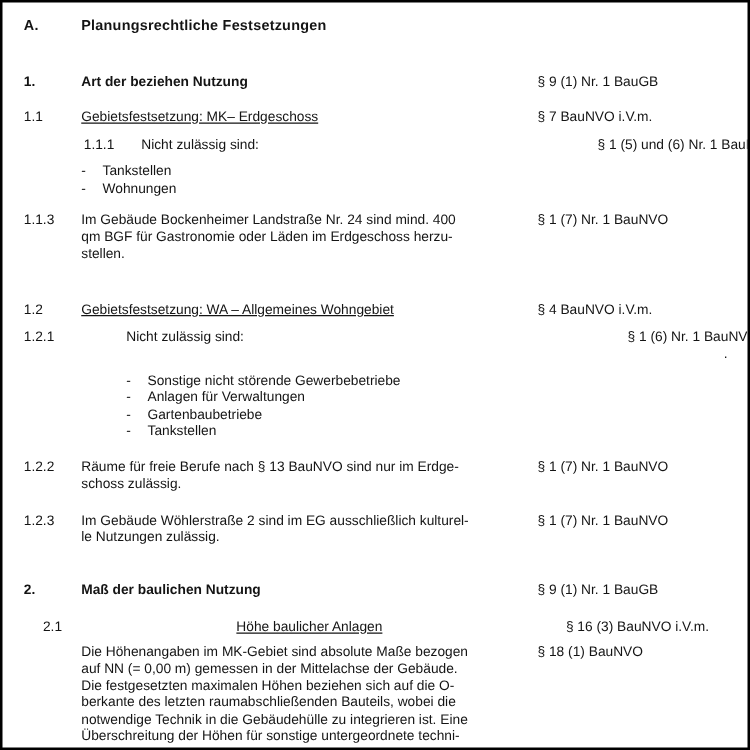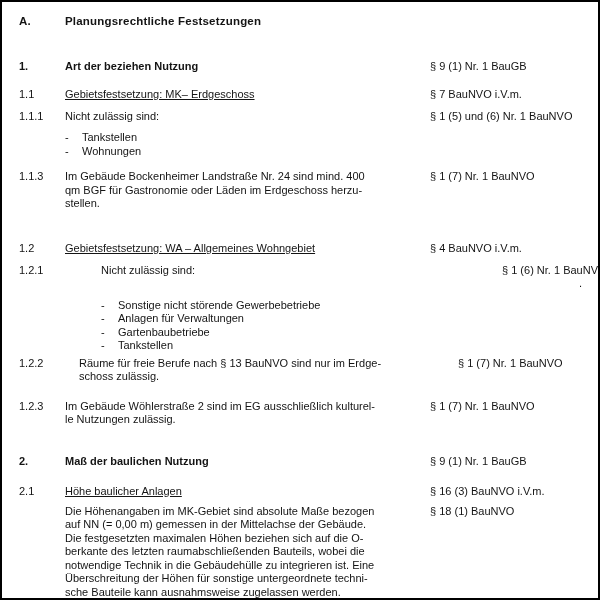--- a/index.html
+++ b/index.html
@@ -33,29 +33,29 @@
   .underline { text-decoration: underline; }
   .lines { white-space: pre-line; }
   .title-row { line-height: 13px; font-size: 11.5px; letter-spacing: 0.2px; }
   .bullets { }
   .bullet-item { display: flex; }
   .bullet-dash { width: 17px; flex: 0 0 17px; }
   .stray { display: block; padding-left: 77px; line-height: 13.5px; }
   
   .mt-32   { margin-top: 32px; }
   .mt-145  { margin-top: 14.5px; }
-  .mt-85   { margin-top: 8.5px; }
+  .mt-85   { margin-top: 8.5px; margin-left: 48px; }
   .mt-75   { margin-top: 7.5px; }
   .mt-12   { margin-top: 12px; }
   .mt-315  { margin-top: 31.5px; }
   .mt-8    { margin-top: 8px; gap: 36px; }
-  .mt-11   { margin-top: 4px; gap: 14px; }
+  .mt-11   { margin-top: 15px; }
   .mt-16   { margin-top: 16px; }
   .mt-28   { margin-top: 28px; }
-  .mt-165  { margin-top: 16.5px; }
+  .mt-165  { margin-top: 16.5px; text-align: center; }
   .mt-65   { margin-top: 6.5px; }
 </style>
 </head>
 <body>
 
 <div class="page">
 
   <div class="row title-row">
     <div class="num bold">A.</div>
     <div class="content bold">Planungsrechtliche Festsetzungen</div>

